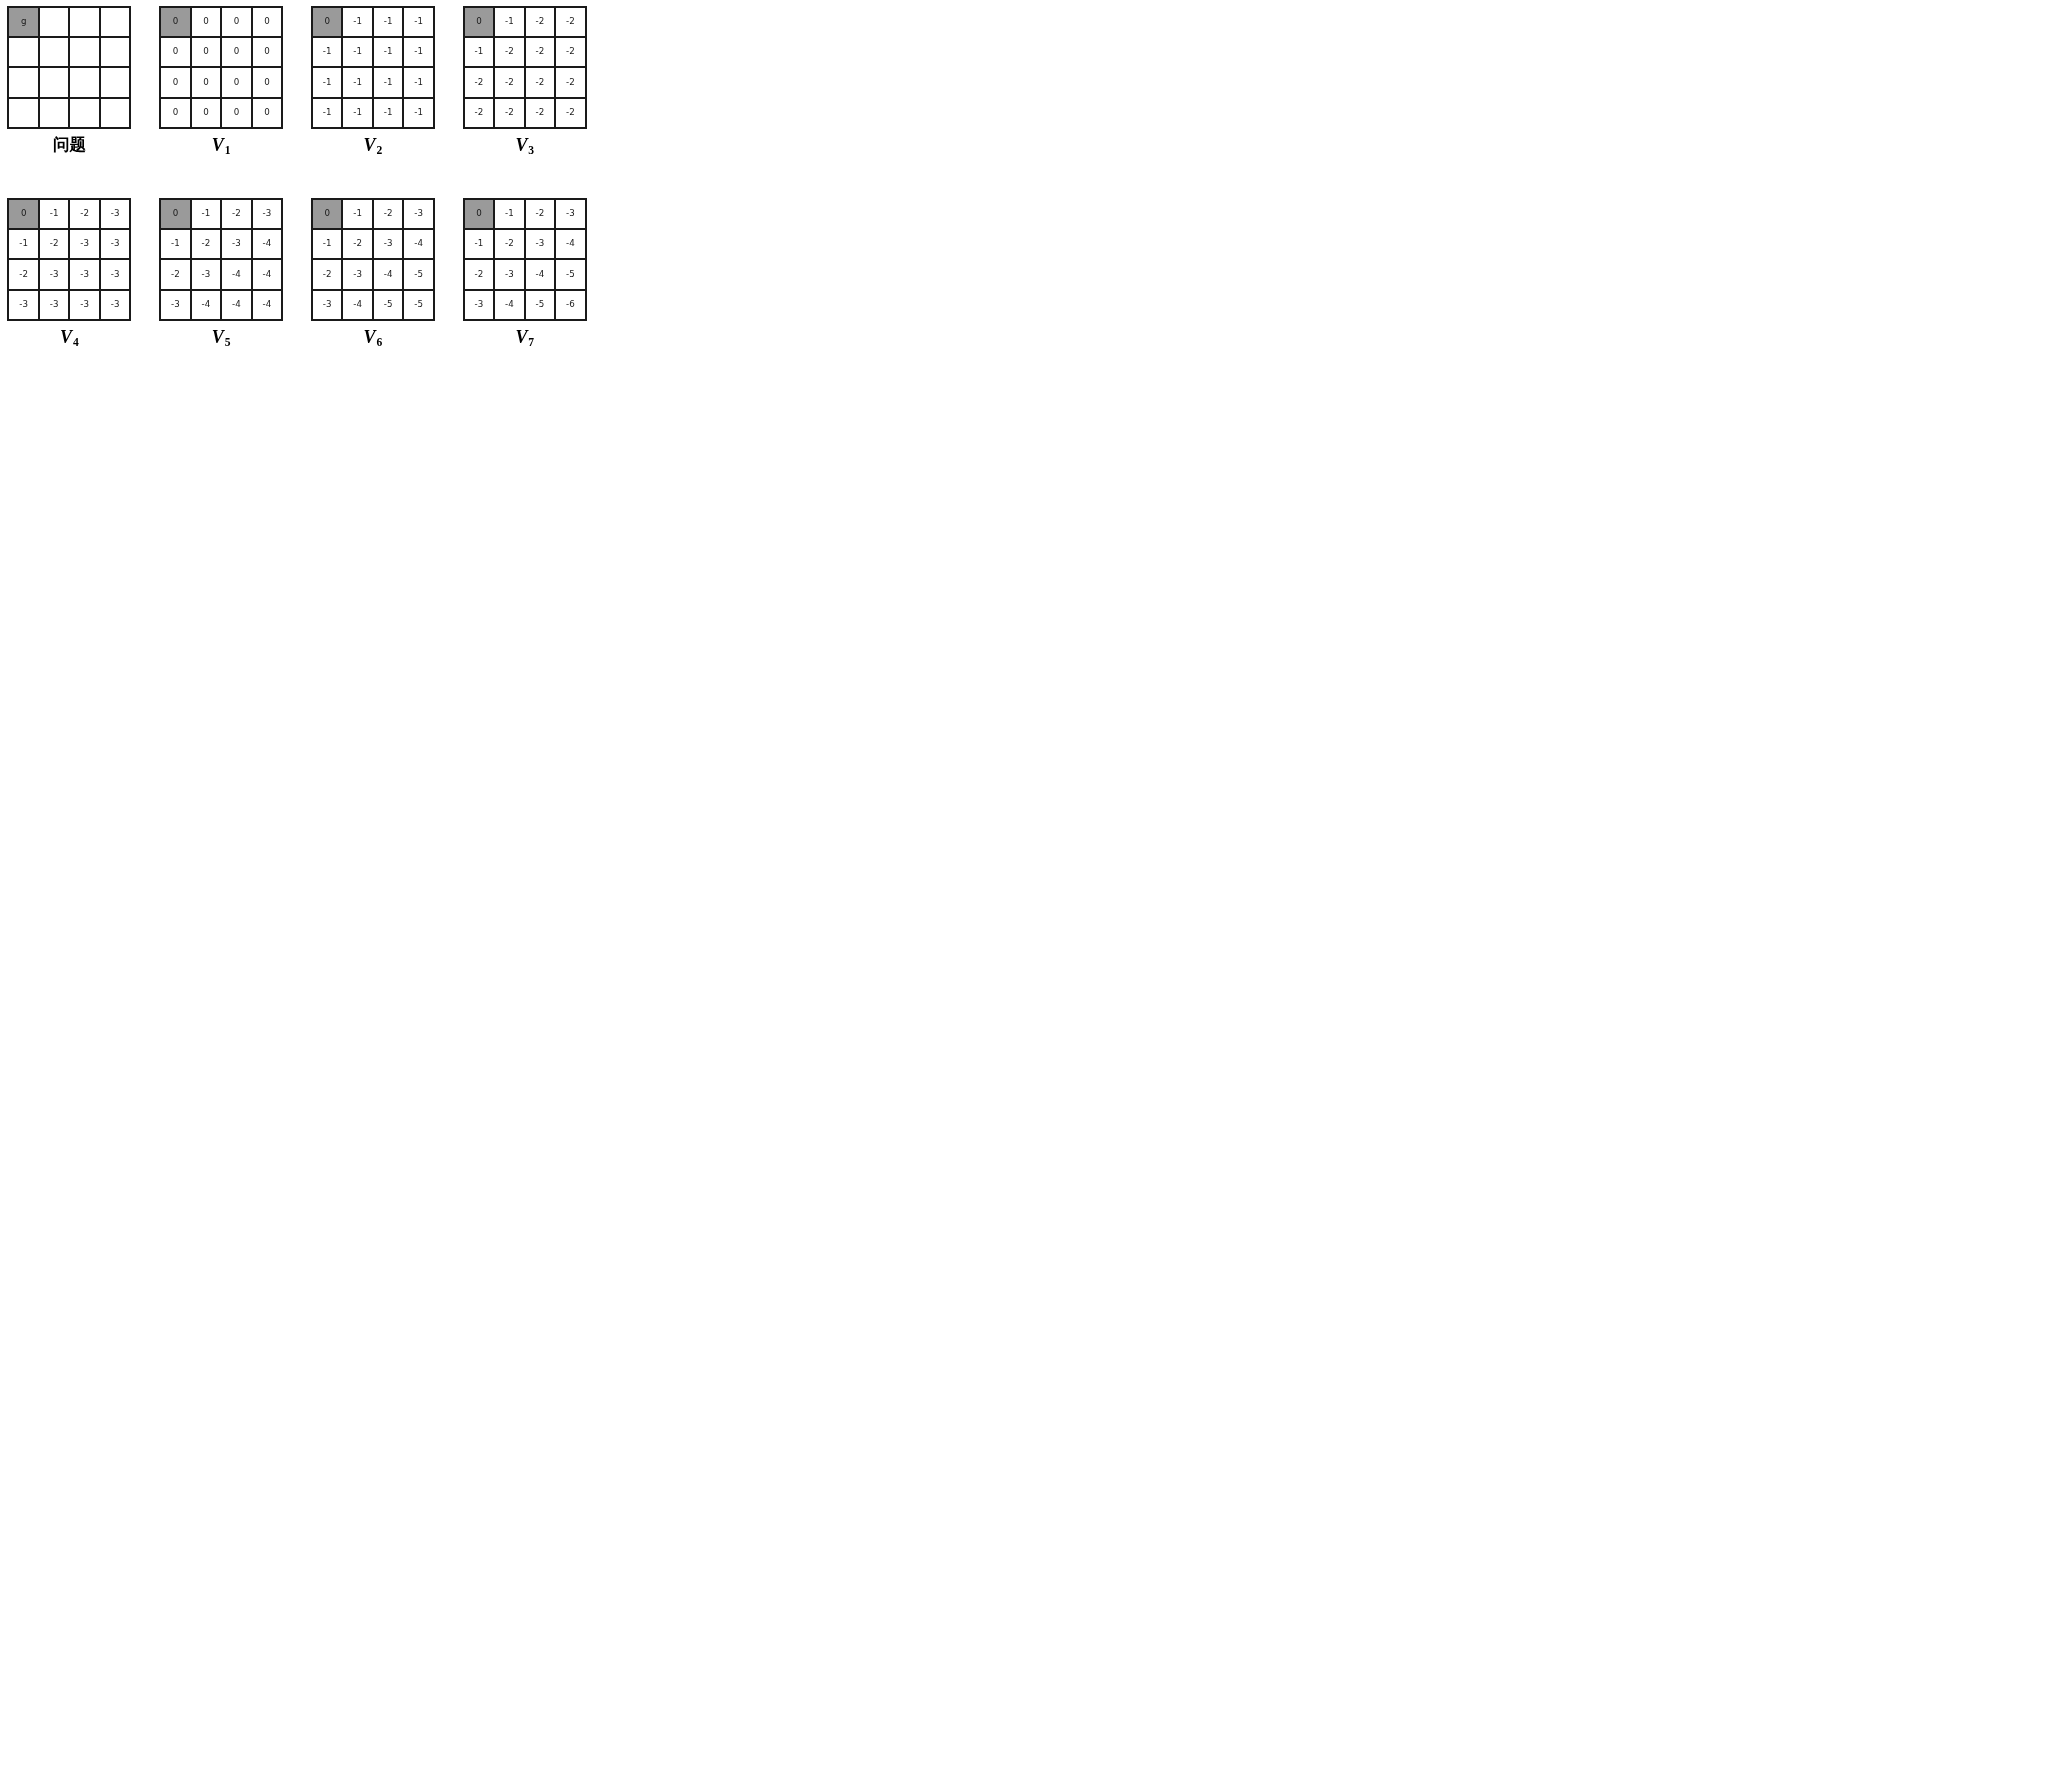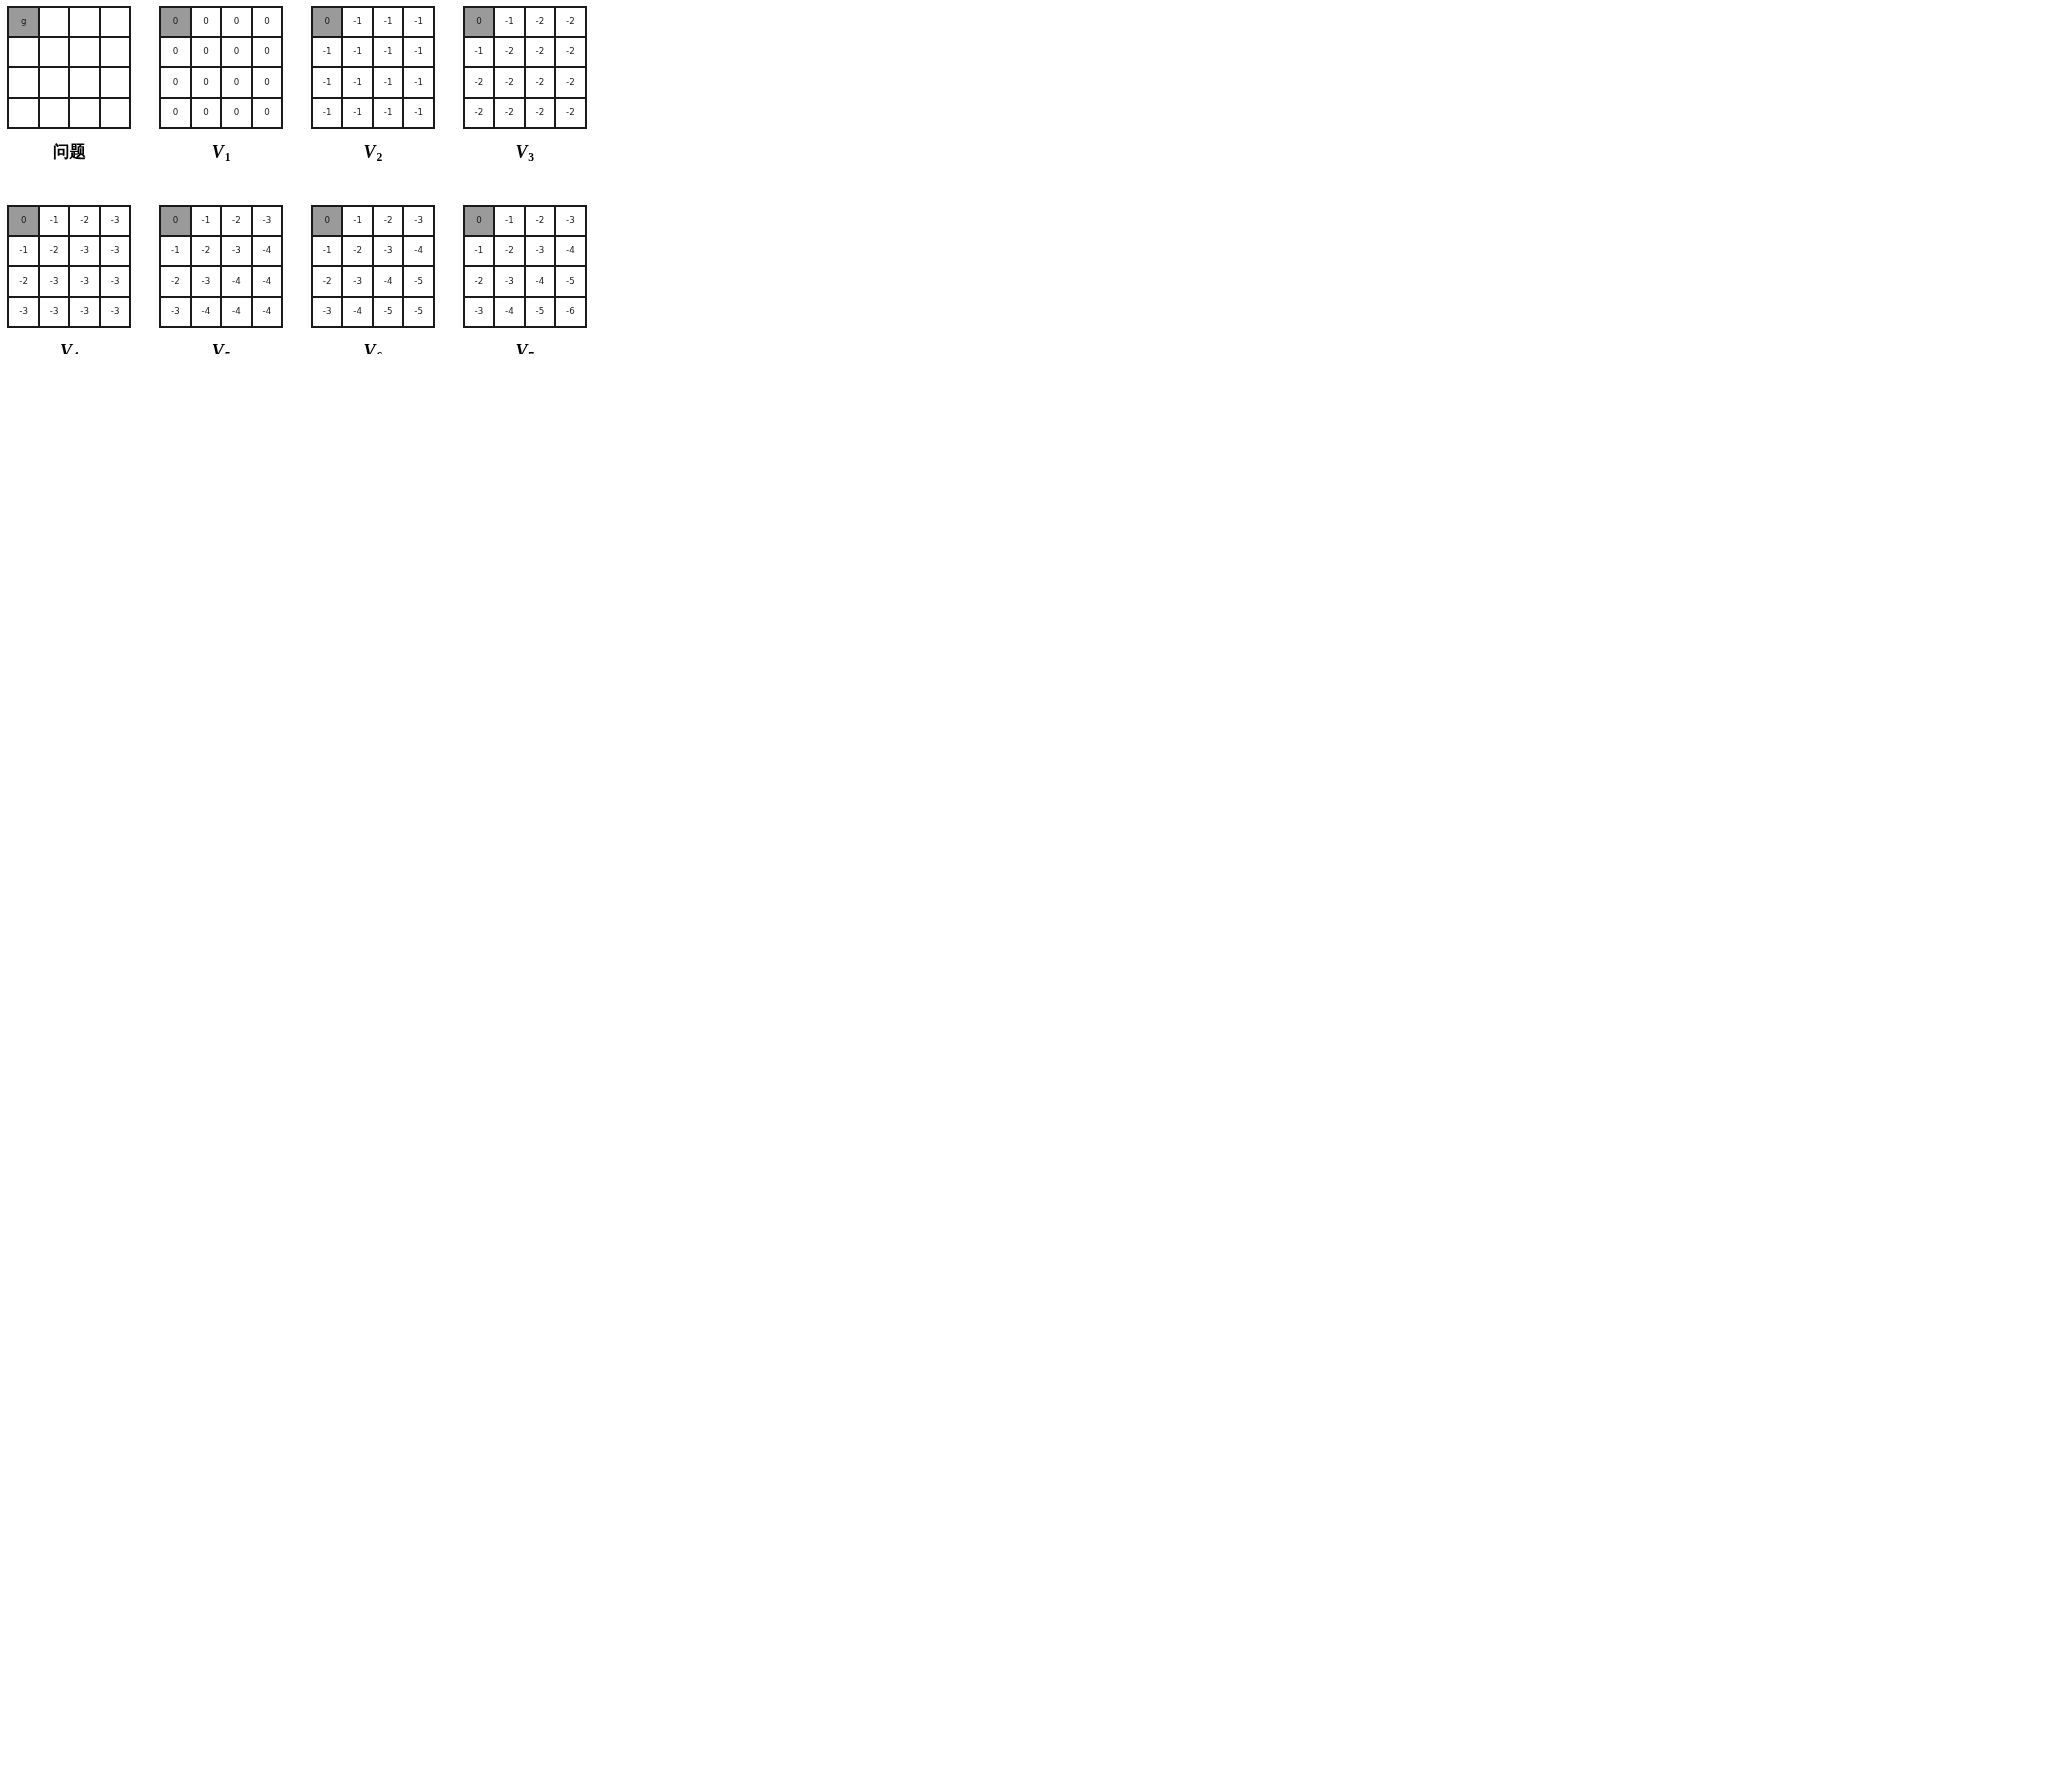--- a/index.html
+++ b/index.html
@@ -44,21 +44,21 @@
     padding-bottom: 1.7px;
     box-sizing: border-box;
     font-family: "DejaVu Sans", "Liberation Sans", sans-serif;
     font-size: 8.7px;
     color: var(--text-c, #1a1a1a);
   }
   .cell.goal {
     background: var(--goal-bg, #9a9a9a);
   }
   .caption {
-    margin-top: 14px;
+    margin-top: 7px;
     height: 22px;
     display: flex;
     align-items: baseline;
     justify-content: center;
     color: #000000;
   }
   .cap-main {
     font-family: "Liberation Serif", "DejaVu Serif", serif;
     font-weight: bold;
     font-style: italic;

